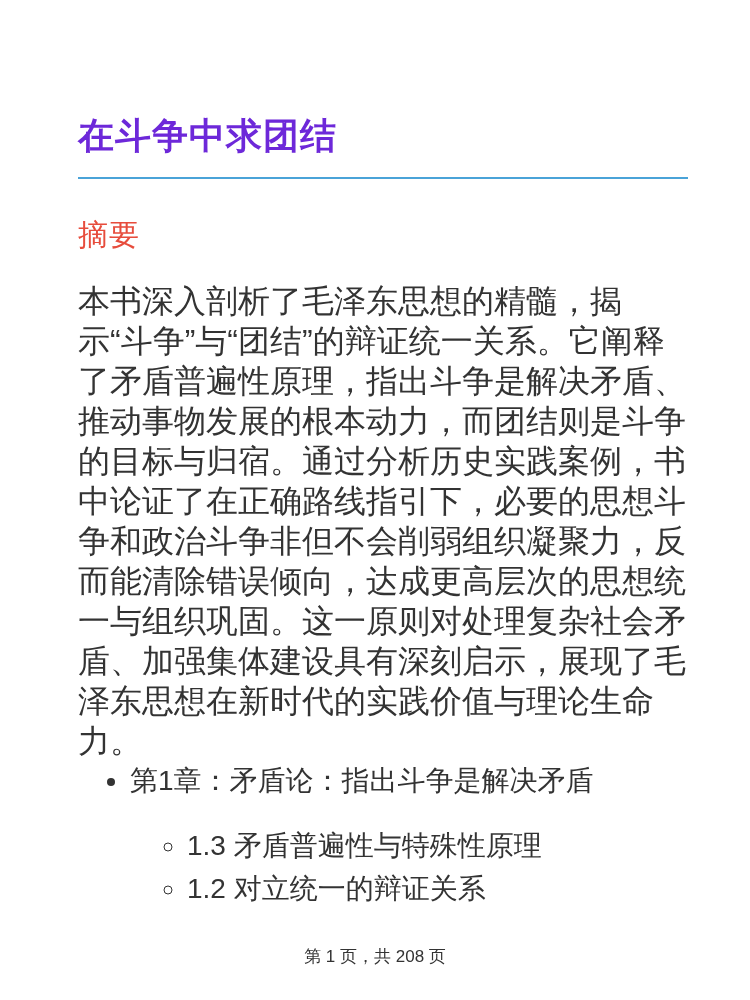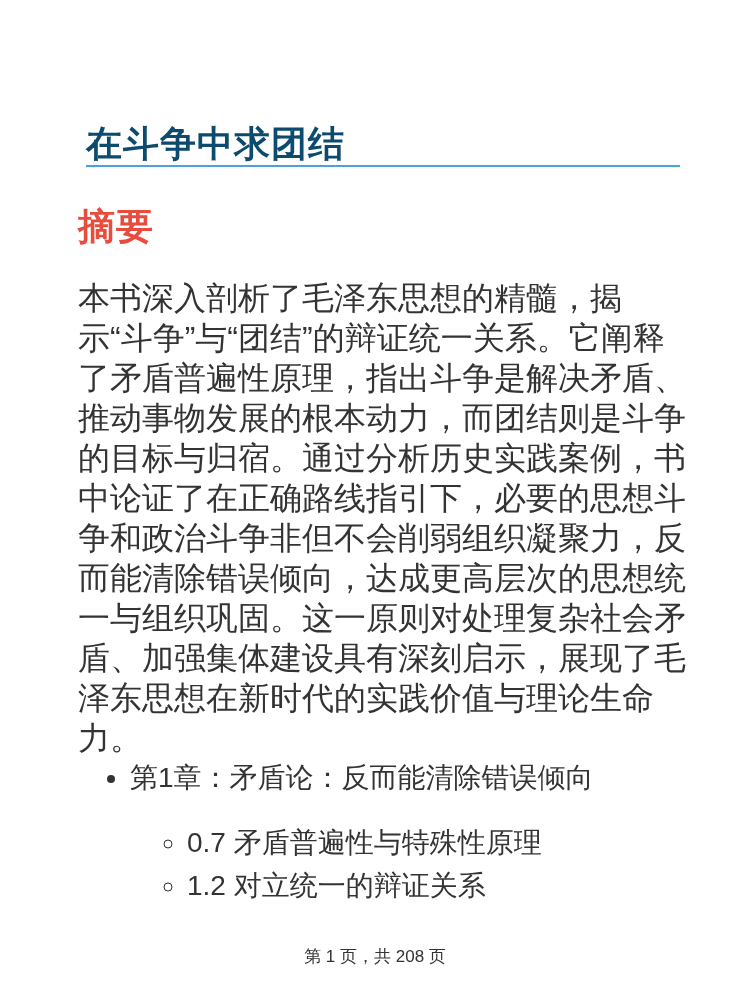--- a/index.html
+++ b/index.html
@@ -11,32 +11,33 @@
   .page {
     position: relative;
     width: 750px;
     height: 1000px;
     background: #ffffff;
     box-sizing: border-box;
     padding: 114px 62px 0 78px;
     overflow: hidden;
   }
   .doc-title {
-    margin: 8px;
+    margin: 0;
     font-size: 36px;
     line-height: 1.2;
     font-weight: bold;
-    color: #0c4a6e;
+    color: #6d28d9;
+    padding-bottom: 20px;
     border-bottom: 2px solid #4aa3d8;
     letter-spacing: 1px;
   }
   .section-heading {
-    font-size: 37px;
+    font-size: 30px;
     line-height: 1.2;
-    font-weight: bold;
+    font-weight: normal;
     color: #e74c3c;
     letter-spacing: 1px;
   }
   .abstract-heading { margin: 38px 0 28px 0; }
   .toc-heading { margin: 36px 0 26px 0; }
   .abstract-text {
     margin: 0;
     font-size: 32px;
     line-height: 40px;
     color: #333333;
@@ -76,24 +77,24 @@
 
   <h1 class="doc-title">在斗争中求团结</h1>
 
   <h2 class="section-heading abstract-heading">摘要</h2>
 
   <p class="abstract-text">本书深入剖析了毛泽东思想的精髓，揭示“斗争”与“团结”的辩证统一关系。它阐释了矛盾普遍性原理，指出斗争是解决矛盾、推动事物发展的根本动力，而团结则是斗争的目标与归宿。通过分析历史实践案例，书中论证了在正确路线指引下，必要的思想斗争和政治斗争非但不会削弱组织凝聚力，反而能清除错误倾向，达成更高层次的思想统一与组织巩固。这一原则对处理复杂社会矛盾、加强集体建设具有深刻启示，展现了毛泽东思想在新时代的实践价值与理论生命力。</p>
 
 
   <ul class="toc-list">
     <li class="toc-chapter">
-      <span>第1章：矛盾论：反而能清除错误倾向</span>
+      <span>第1章：矛盾论：指出斗争是解决矛盾</span>
       <ul class="toc-sections">
         <li class="toc-section">
-          <span>0.7 矛盾普遍性与特殊性原理</span>
+          <span>1.3 矛盾普遍性与特殊性原理</span>
         </li>
         <li class="toc-section">
           <span>1.2 对立统一的辩证关系</span>
         </li>
       </ul>
     </li>
   </ul>
 
   <div class="page-footer">第 1 页，共 208 页</div>
 

